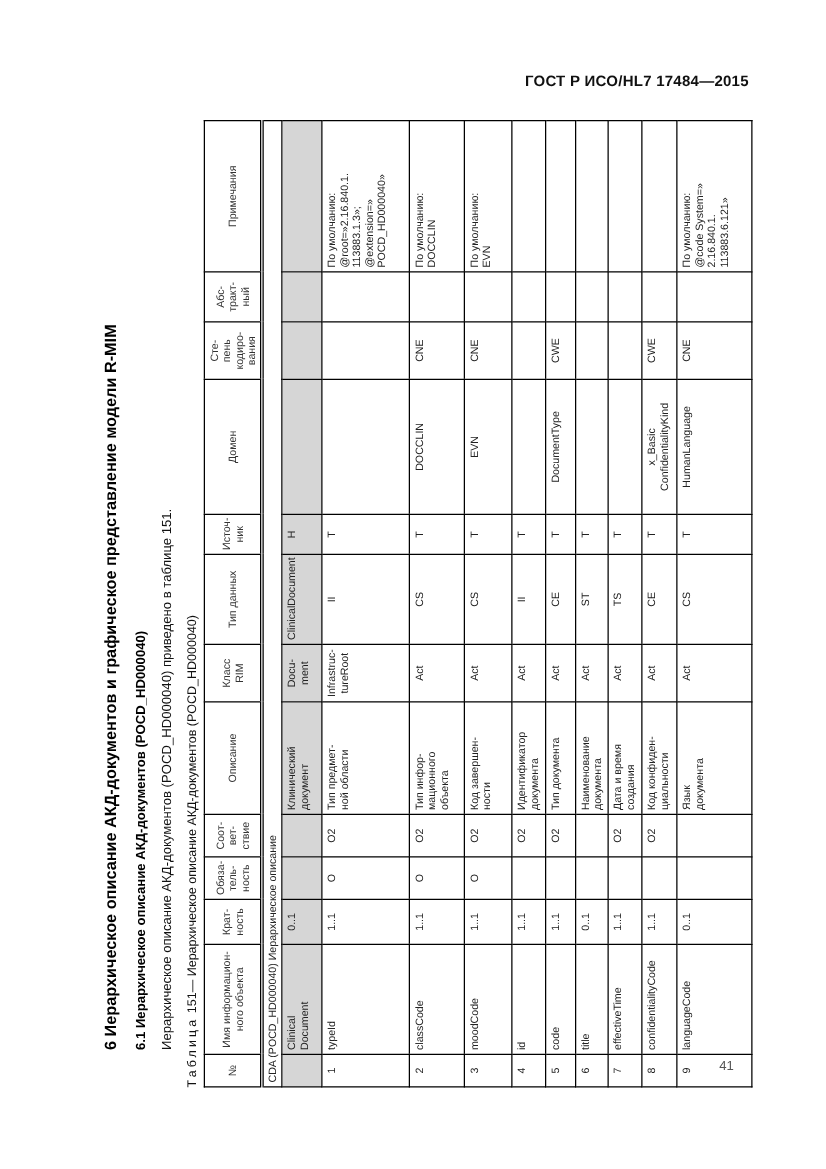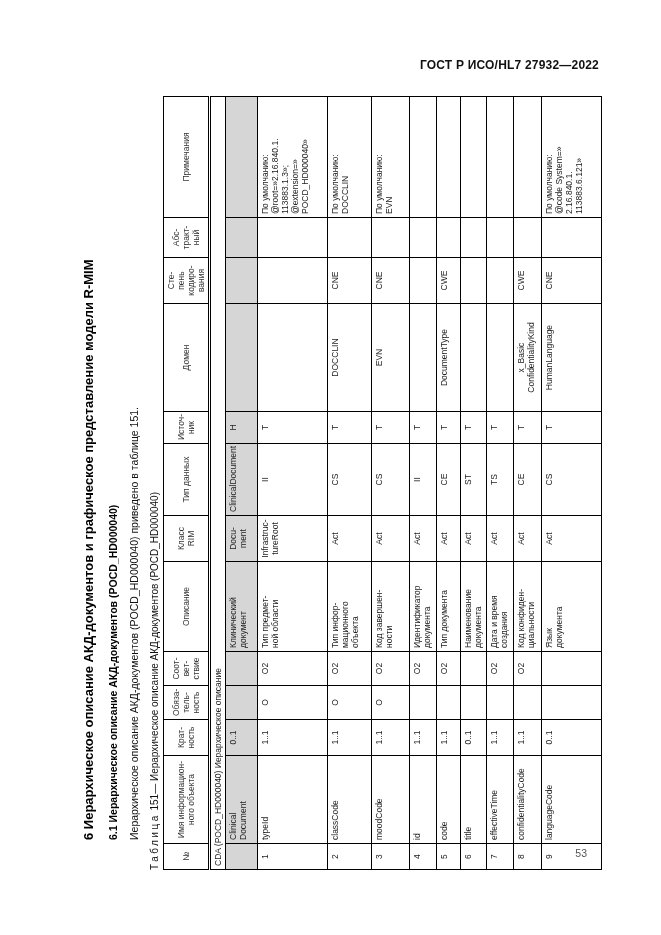--- a/index.html
+++ b/index.html
@@ -69,21 +69,21 @@
     border-bottom: 1.5px solid #000;
     white-space: nowrap;
   }
   table.hier tr.shaded td { background: #d6d6d6; }
   td.al-c { text-align: center; }
   td.al-l { text-align: left; }
 </style>
 </head>
 <body>
 
-<div class="running-header">ГОСТ Р ИСО/HL7 27932—2022</div>
+<div class="running-header">ГОСТ Р ИСО/HL7 17484—2015</div>
 
 <div class="rotated">
   <div class="h1">6 Иерархическое описание АКД-документов и графическое представление модели R-MIM</div>
   <div class="h2">6.1 Иерархическое описание АКД-документов (POCD_HD000040)</div>
   <div class="para">Иерархическое описание АКД-документов (POCD_HD000040) приведено в таблице 151.</div>
   <div class="caption">
     <span class="spaced">Таблица</span>
     <span>151— Иерархическое описание АКД-документов (POCD_HD000040)</span>
   </div>
   <table class="hier">
@@ -305,13 +305,13 @@
           <td class="al-c"></td>
           <td class="al-l">По умолчанию:
 @code System=»
 2.16.840.1.
 113883.6.121»</td>
         </tr>
       </tbody>
   </table>
 </div>
 
-<div class="page-number">53</div>
+<div class="page-number">41</div>
 
 </body></html>

